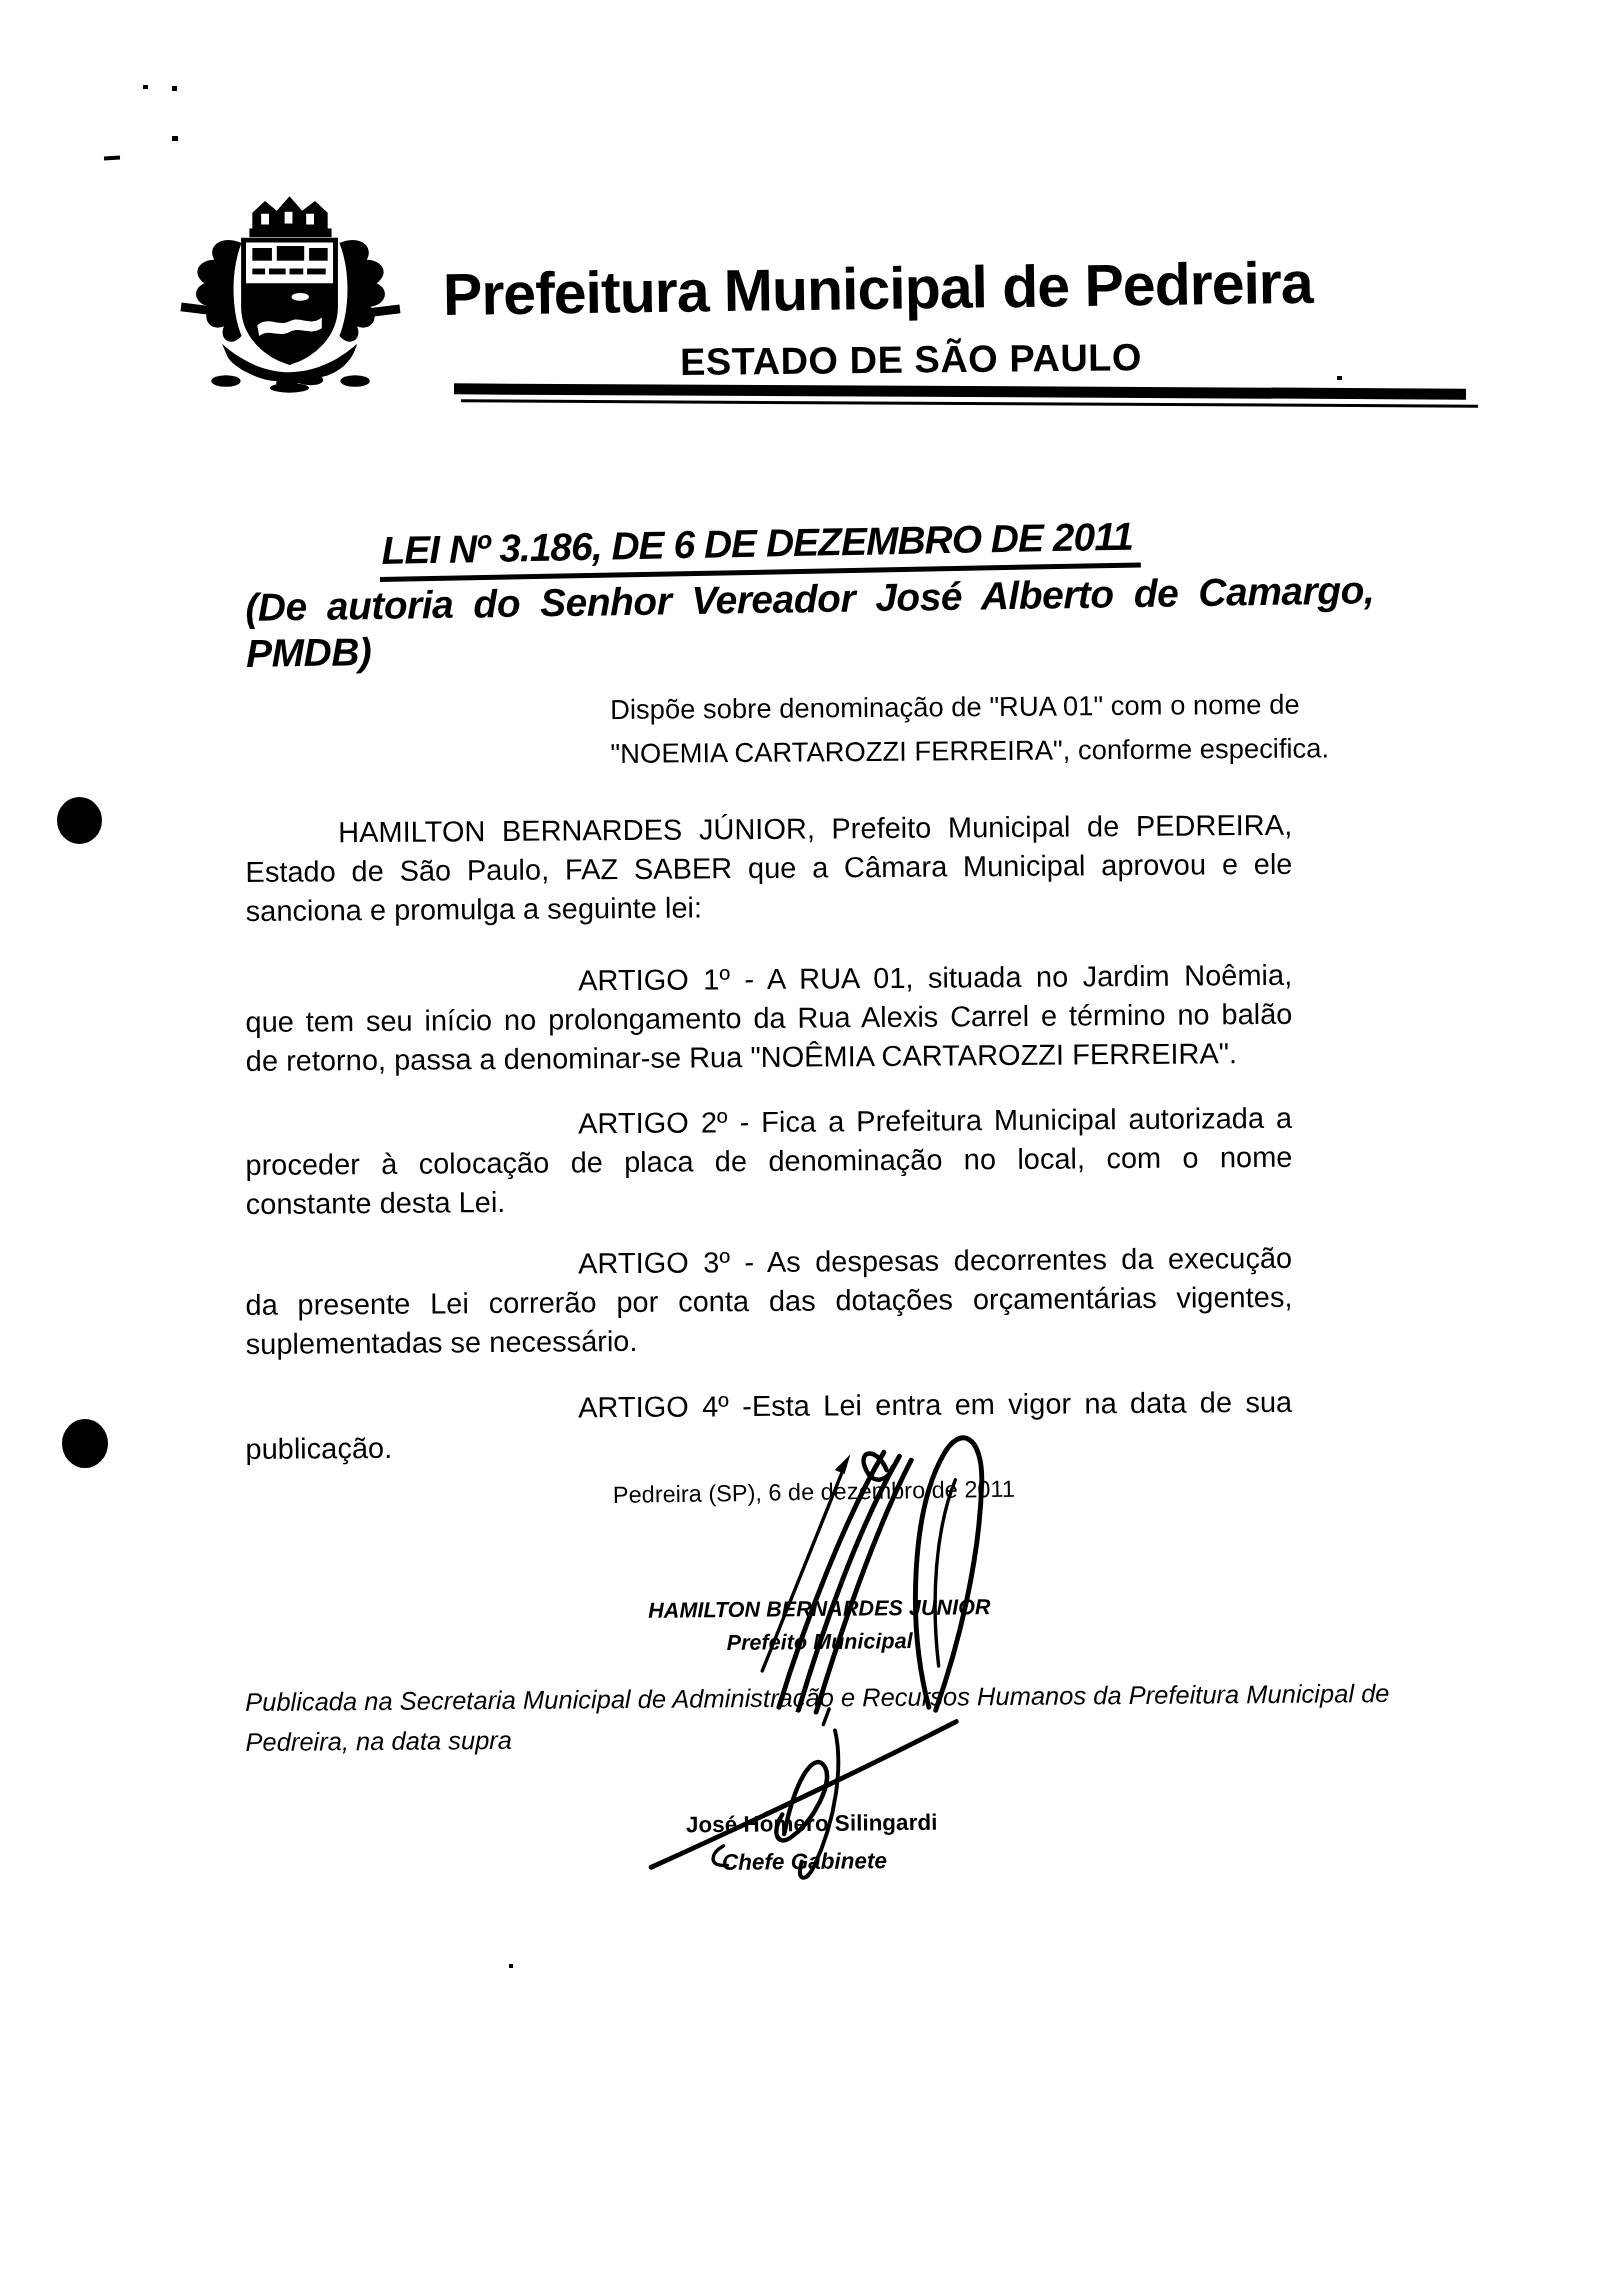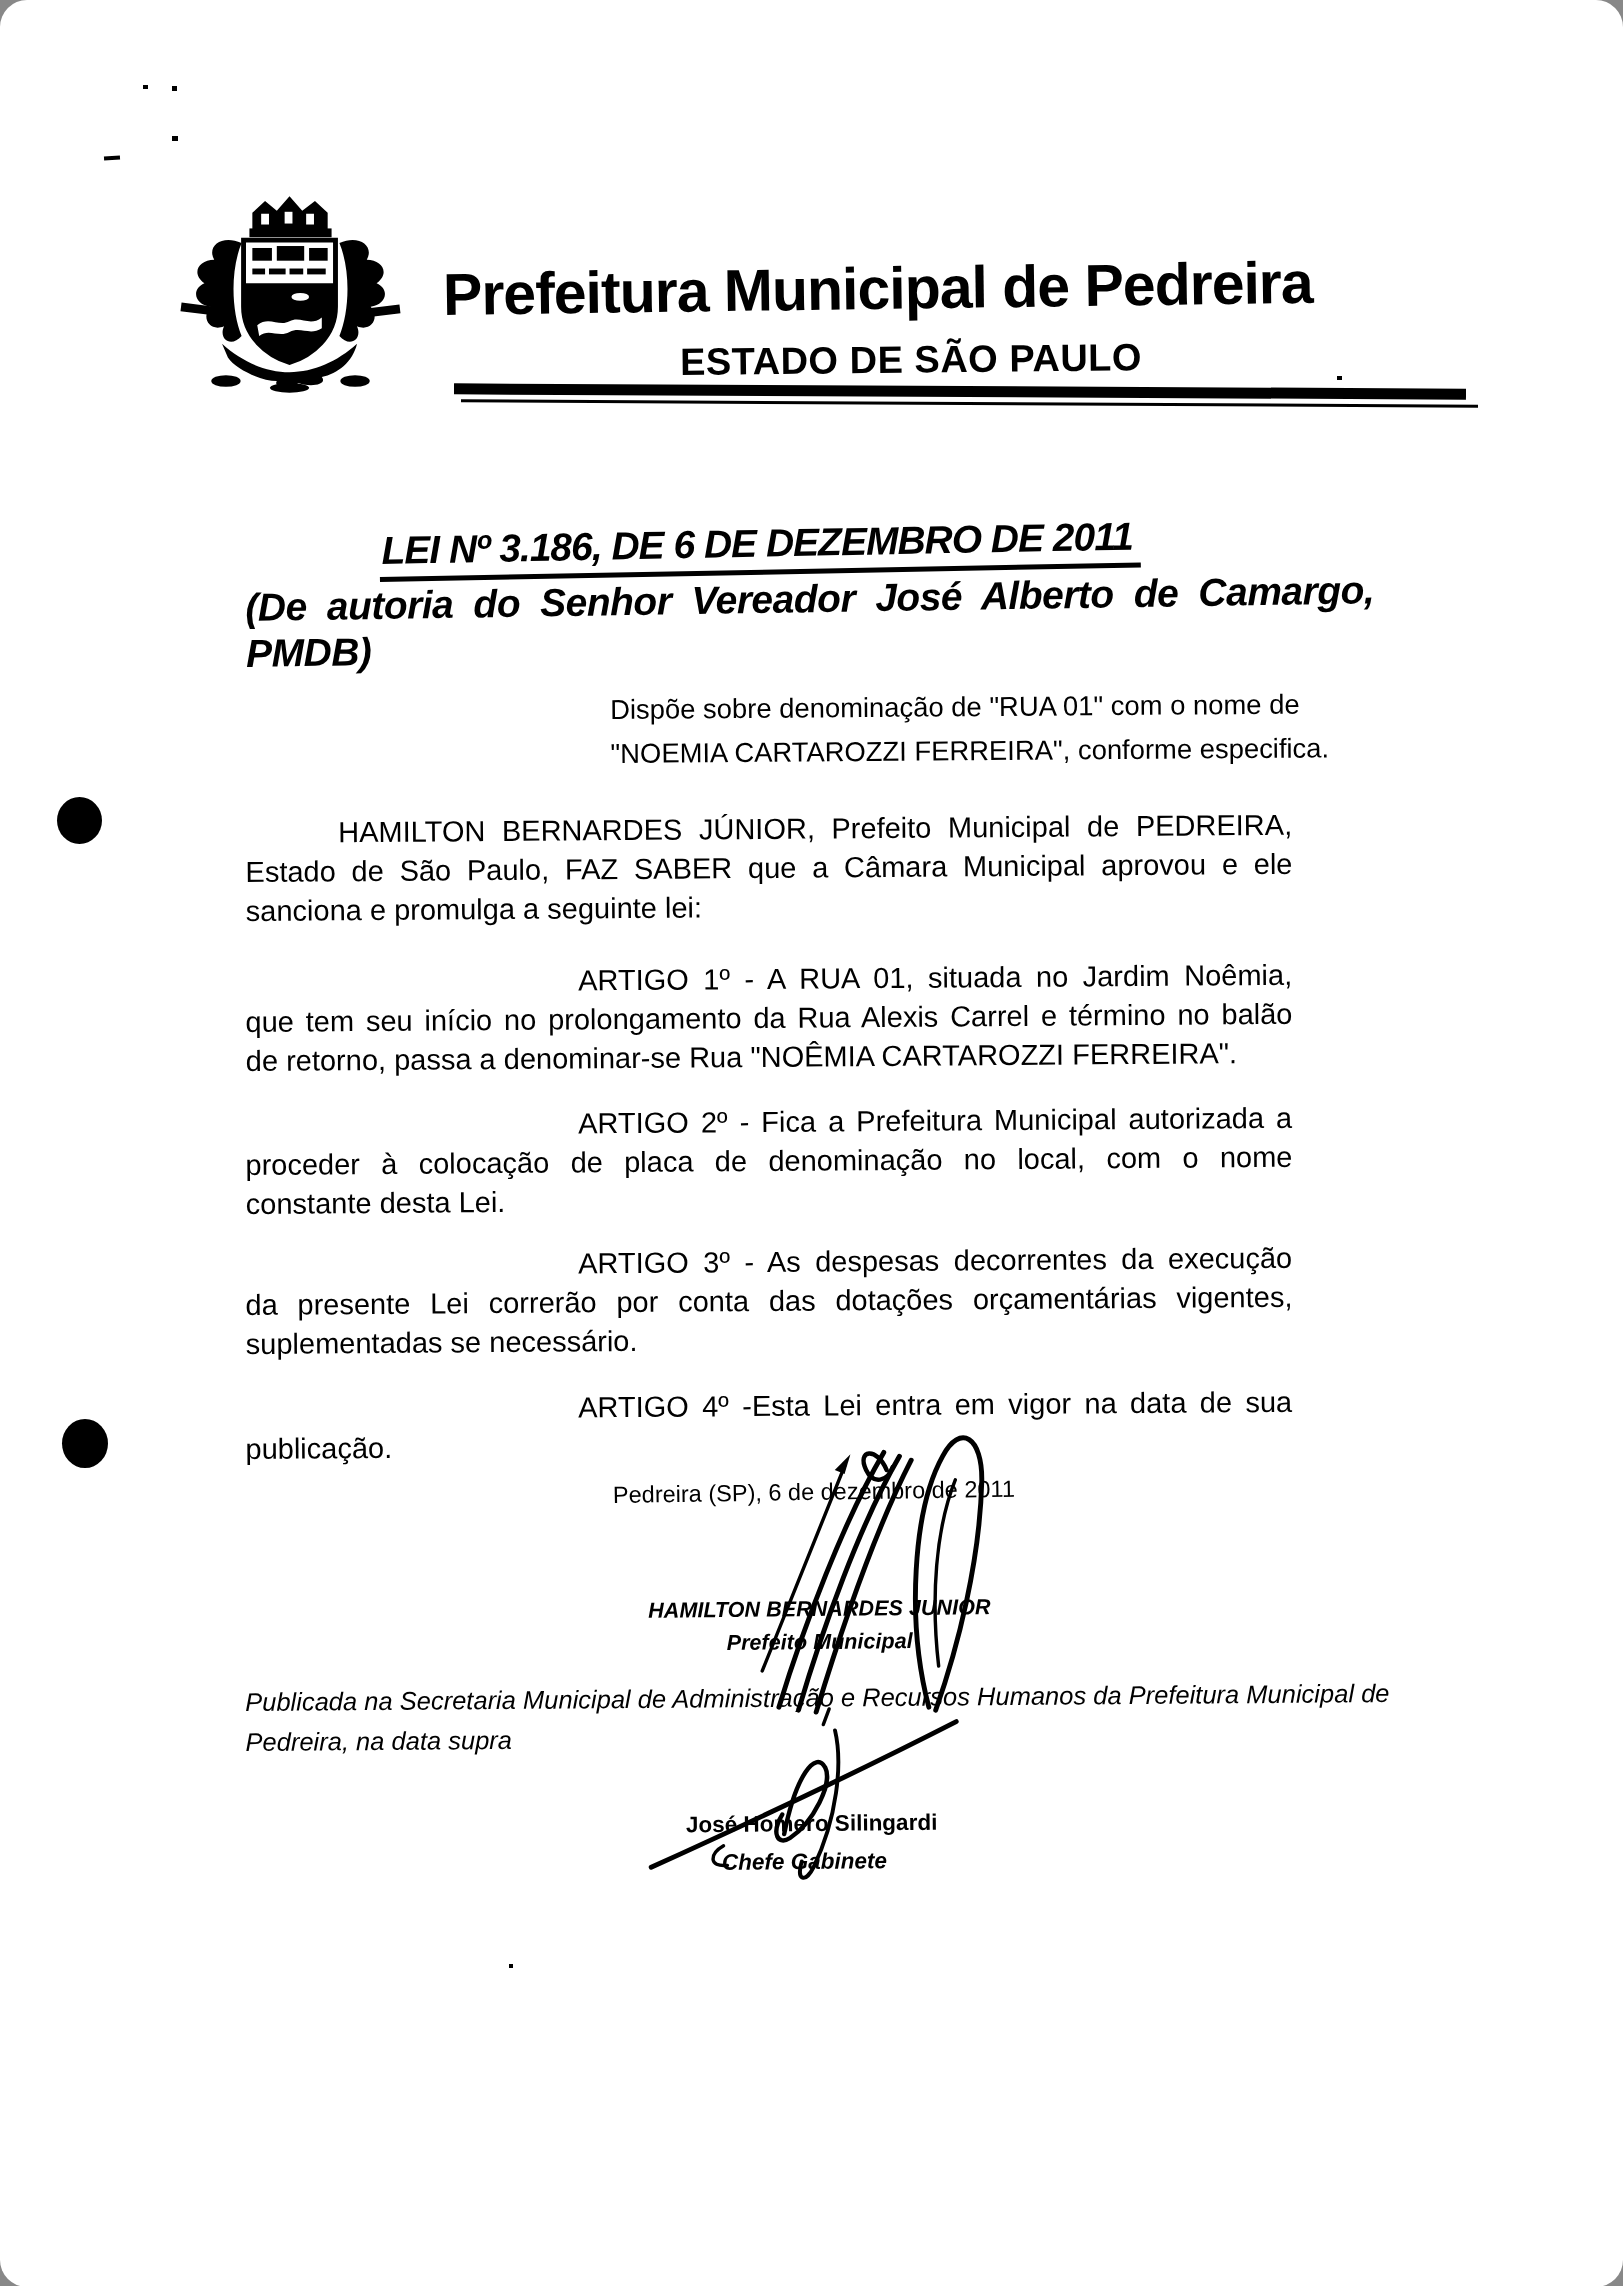--- a/index.html
+++ b/index.html
@@ -1,18 +1,18 @@
 <!DOCTYPE html>
 <html><head>
 <meta charset="utf-8">
 <style>
   html,body{margin:0;padding:0;background:#888;}
   .page{
     position:relative;width:1623px;height:2287px;background:#ffffff;
-    font-family:"Liberation Sans", sans-serif;color:#000;overflow:hidden;border-radius:27px;
+    font-family:"Liberation Sans", sans-serif;color:#000;overflow:hidden;
   }
   .abs{position:absolute;}
   
   .crest{left:179px;top:189px;width:223px;height:206px;}
   .header-title{
     left:443px;top:261px;font-size:59px;font-weight:700;letter-spacing:-1px;
     transform:rotate(-0.8deg);transform-origin:0 50%;white-space:nowrap;
   }
   .header-sub{
     left:680px;top:341px;font-size:38px;font-weight:700;letter-spacing:0.5px;

